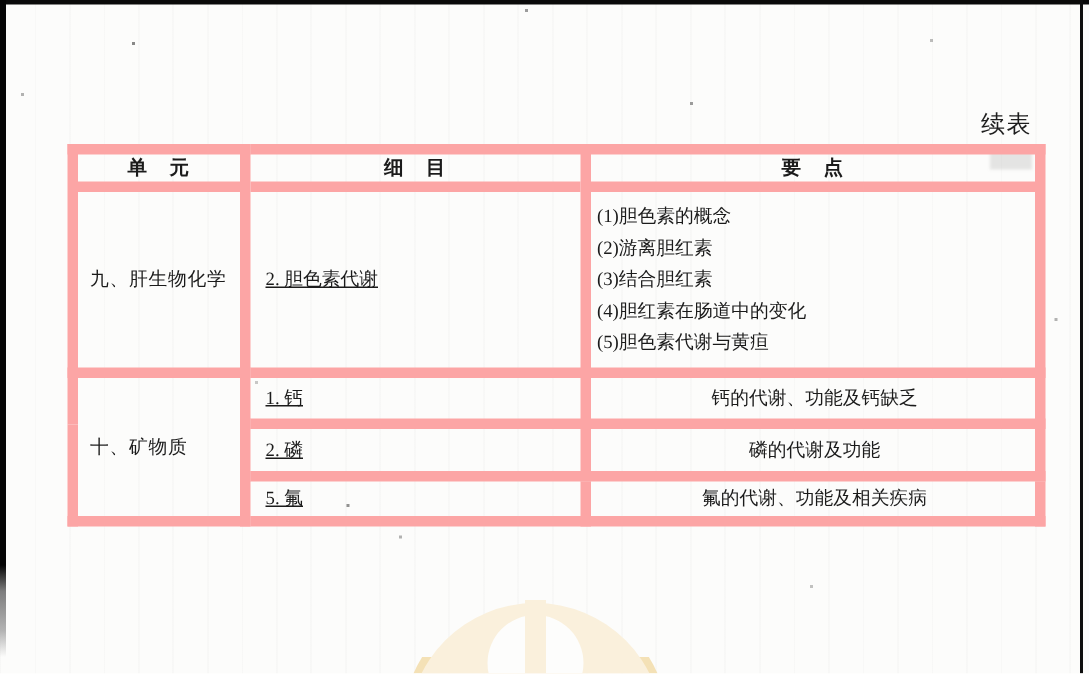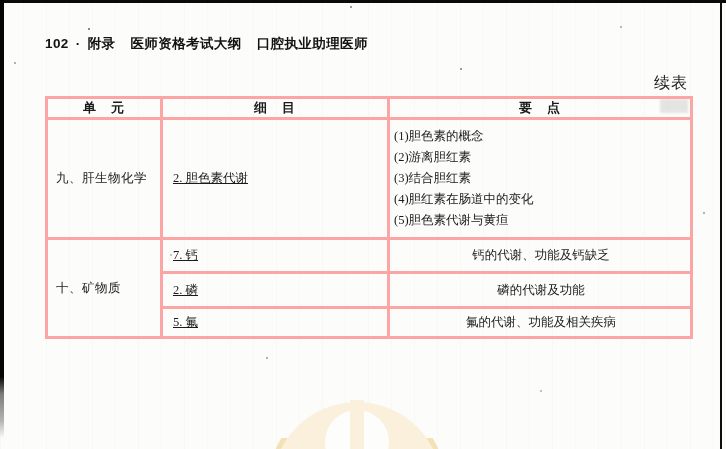--- a/index.html
+++ b/index.html
@@ -58,21 +58,21 @@
     position:absolute;right:38px;top:73px;
     font-size:16px;color:#1e1e1e;letter-spacing:1px;
   }
   
   .doc-table{
     position:absolute;left:45px;top:96px;width:645px;
     border-collapse:collapse;table-layout:fixed;
     font-size:12.5px;color:#1b1b1b;
     border:2px solid #1f1f1f;
   }
-  .doc-table th,.doc-table td{border:3px solid #fca5a5;overflow:hidden;}
+  .doc-table th,.doc-table td{border:7px solid #fca5a5;overflow:hidden;}
   .doc-table thead th{
     height:18px;font-weight:bold;text-align:center;font-size:13px;
     border-bottom:2px solid #242424;letter-spacing:1px;padding:0;
   }
   td.unit{padding:0 4px 0 8px;vertical-align:middle;letter-spacing:0.5px;}
   td.item{padding:0 4px 0 10px;vertical-align:middle;text-decoration:underline;}
   td.points{padding:6px 6px 6px 4px;vertical-align:middle;line-height:21px;}
   td.points-single{padding:0 6px 0 8px;vertical-align:middle;text-align:center;}
   tr.row-big{height:106px;}
   tr.row-a{height:34px;}
@@ -98,23 +98,20 @@
       <clipPath id="wm-bottom">
           <rect x="0" y="40" width="190" height="11"></rect>
         </clipPath>
     </defs>
     <circle cx="95" cy="87" r="89" fill="#f4e1b6" clip-path="url(#wm-bottom)"></circle>
     <circle cx="95" cy="89" r="85" fill="#faf0dc"></circle>
     <circle cx="95" cy="44" r="32" fill="#fdfdfc"></circle>
     <rect x="88" y="2" width="14" height="49" fill="#faf0dc"></rect>
   </svg>
 
-  <div class="page-header">
-    <span>102</span><span class="bullet">·</span><span class="seg">附录</span><span class="seg">医师资格考试大纲</span><span>口腔执业助理医师</span>
-  </div>
 
   <div class="continued">续表</div>
 
   <table class="doc-table">
     <colgroup>
       <col style="width:115px">
       <col style="width:227px">
       <col style="width:303px">
     </colgroup>
     <thead>
@@ -131,21 +128,21 @@
         <td class="points">
           <div>(1)胆色素的概念</div>
           <div>(2)游离胆红素</div>
           <div>(3)结合胆红素</div>
           <div>(4)胆红素在肠道中的变化</div>
           <div>(5)胆色素代谢与黄疸</div>
         </td>
       </tr>
       <tr class="row-a">
         <td class="unit" rowspan="3">十、矿物质</td>
-        <td class="item">7. 钙</td>
+        <td class="item">1. 钙</td>
         <td class="points-single">钙的代谢、功能及钙缺乏</td>
       </tr>
       <tr class="row-b">
         <td class="item">2. 磷</td>
         <td class="points-single">磷的代谢及功能</td>
       </tr>
       <tr class="row-c">
         <td class="item">5. 氟</td>
         <td class="points-single">氟的代谢、功能及相关疾病</td>
       </tr>

